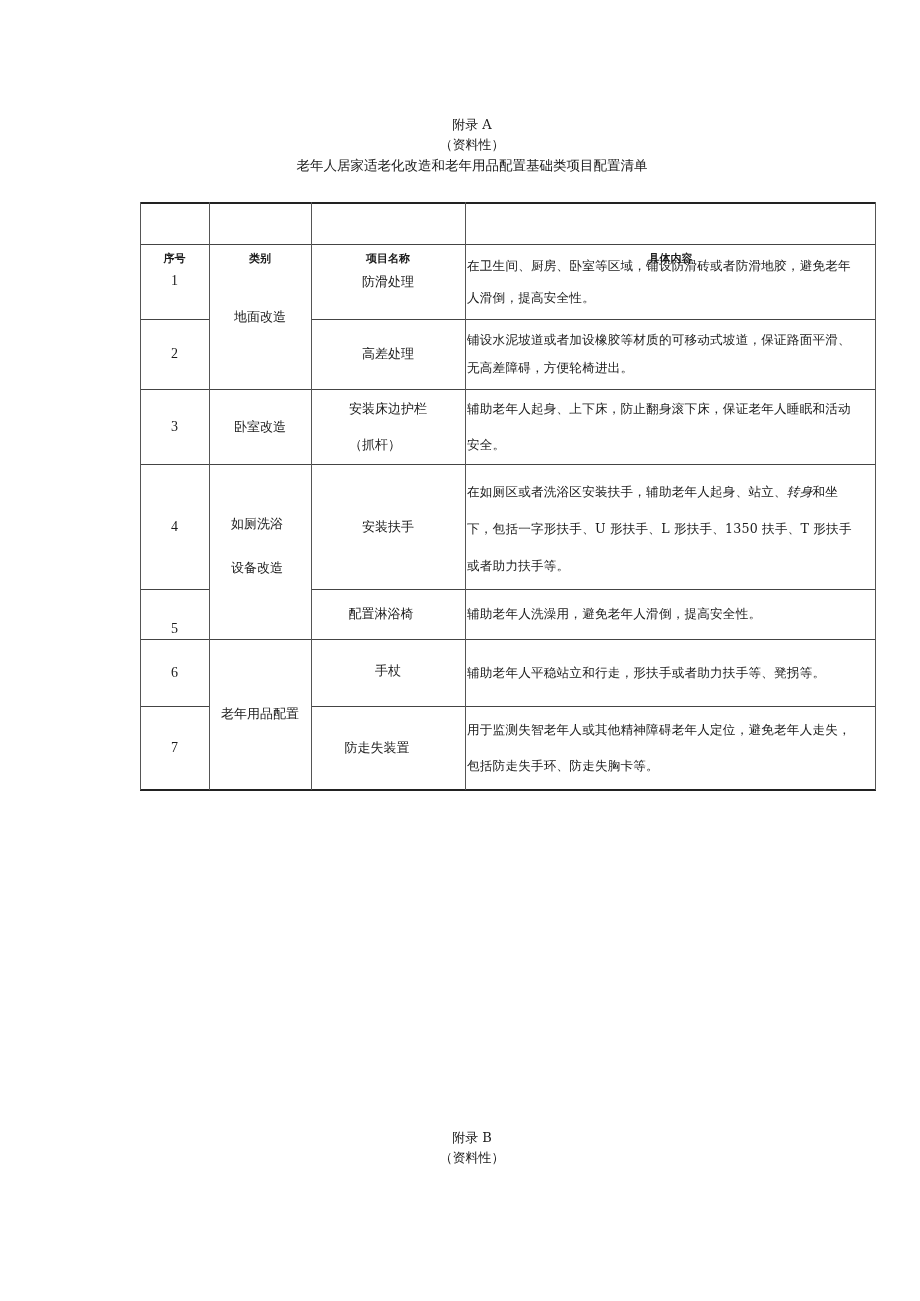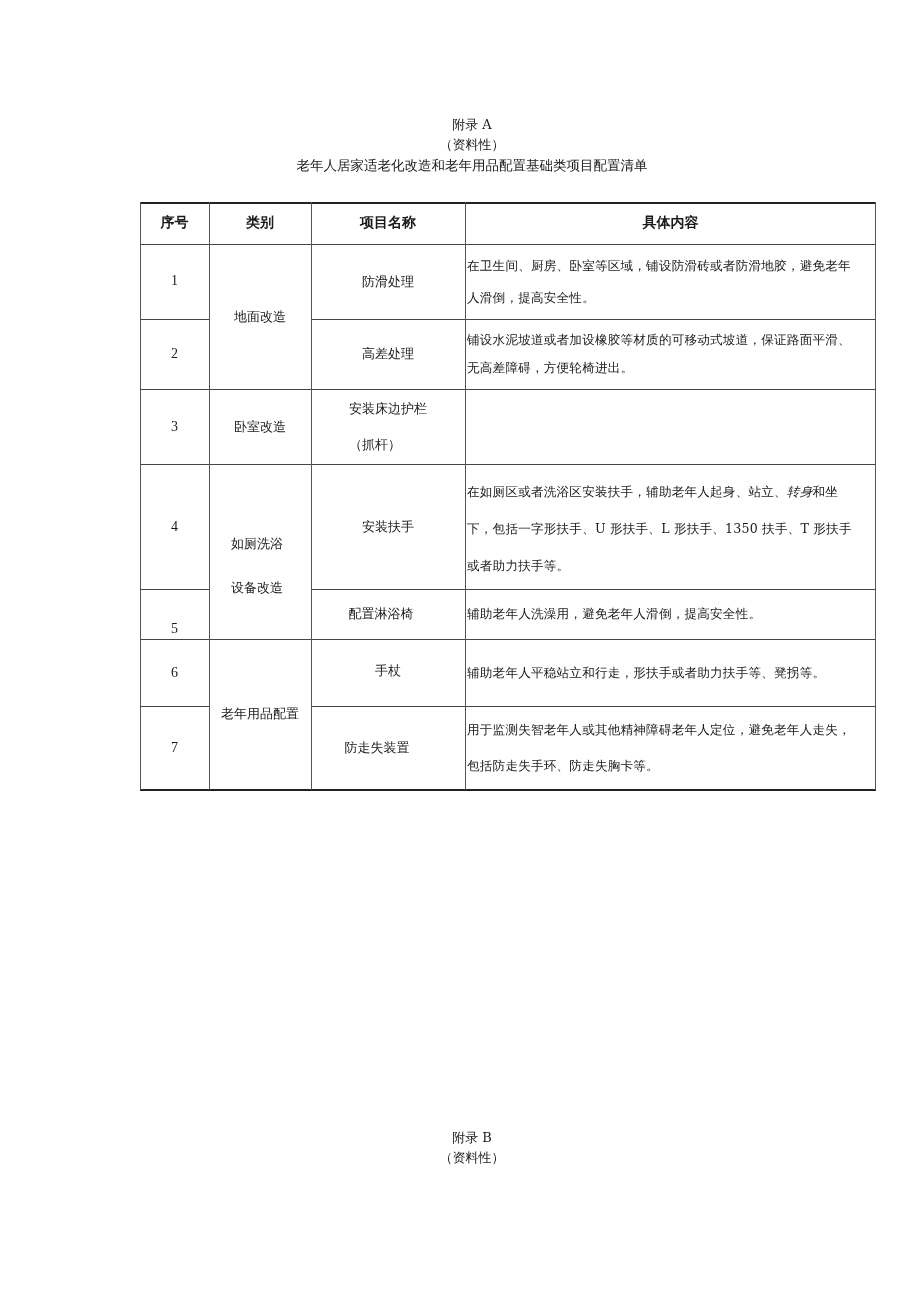--- a/index.html
+++ b/index.html
@@ -14,21 +14,21 @@
   }
   .table-wrap { position: absolute; left: 0; top: 0; width: 920px; height: 1301px; }
   .hline { position: absolute; height: 1px; background: #444; }
   .hline.thick { height: 1.5px; background: #222; }
   .vline { position: absolute; width: 1px; background: #555; }
   .cell {
     position: absolute; box-sizing: border-box; font-size: 13px;
     display: flex; align-items: center; justify-content: center;
     text-align: center; white-space: nowrap;
   }
-  .cell.header { font-family: "DejaVu Sans", "Liberation Sans", sans-serif; font-weight: bold; font-size: 14px; }
+  .cell.header { font-family: "DejaVu Sans", "Liberation Sans", sans-serif; font-weight: bold; font-size: 11px; margin-top: 35px; }
   .cell.num { font-family: "Liberation Serif", "DejaVu Serif", serif; font-size: 14px; }
   .cell.content {
     justify-content: flex-start; text-align: left; white-space: normal;
     padding-left: 2px; padding-right: 16px; font-size: 12.6px; letter-spacing: 0.2px;
   }
   .content-text { display: block; width: 100%; line-height: 32px; }
   .content-text.tight { line-height: 28px; }
   .stacked { display: flex; flex-direction: column; align-items: flex-start; }
   .stacked span { display: block; }
   .italic { font-style: italic; }
@@ -61,21 +61,21 @@
   <div class="vline" style="left:465px; top:202px; height:588px;"></div>
   <div class="vline" style="left:875px; top:202px; height:588px;"></div>
 
   <div class="cell header" style="left:140px; width:69px; top:202px; height:42px;">序号</div>
   <div class="cell header" style="left:209px; width:102px; top:202px; height:42px;">类别</div>
   <div class="cell header" style="left:311px; width:154px; top:202px; height:42px;">项目名称</div>
   <div class="cell header" style="left:465px; width:411px; top:202px; height:42px;">具体内容</div>
 
   <div class="cell" style="left:209px; width:102px; top:244px; height:145px;">地面改造</div>
   <div class="cell" style="left:209px; width:102px; top:389px; height:75px;">卧室改造</div>
-  <div class="cell" style="left:209px; width:102px; top:464px; height:175px; align-items:flex-start; padding-top:58px;">
+  <div class="cell" style="left:209px; width:102px; top:464px; height:175px; align-items:flex-start; padding-top:38px;">
     <div class="stacked" style="line-height:44px; align-items:flex-start; margin-left:-6px;">
       <span>如厕洗浴</span>
       <span>设备改造</span>
     </div>
   </div>
   <div class="cell" style="left:209px; width:102px; top:639px; height:150px;">老年用品配置</div>
 
   <div class="cell num" style="left:140px; width:69px; top:244px; height:75px; padding-bottom:2px;">1</div>
   <div class="cell" style="left:311px; width:154px; top:244px; height:75px;">防滑处理</div>
   <div class="cell content" style="left:465px; width:411px; top:244px; height:75px;">
@@ -87,20 +87,23 @@
   <div class="cell content" style="left:465px; width:411px; top:319px; height:70px;">
     <span class="content-text tight">铺设水泥坡道或者加设橡胶等材质的可移动式坡道，保证路面平滑、无高差障碍，方便轮椅进出。</span>
   </div>
 
   <div class="cell num" style="left:140px; width:69px; top:389px; height:75px;">3</div>
   <div class="cell" style="left:311px; width:154px; top:389px; height:75px;">
     <div class="stacked" style="line-height:36px;">
       <span>安装床边护栏</span>
       <span>（抓杆）</span>
     </div>
+  </div>
+  <div class="cell content" style="left:465px; width:411px; top:389px; height:75px;">
+    <span class="content-text" style="line-height:36px;">辅助老年人起身、上下床，防止翻身滚下床，保证老年人睡眠和活动安全。</span>
   </div>
 
   <div class="cell num" style="left:140px; width:69px; top:464px; height:125px;">4</div>
   <div class="cell" style="left:311px; width:154px; top:464px; height:125px;">安装扶手</div>
   <div class="cell content" style="left:465px; width:411px; top:464px; height:125px; padding-top:4px;">
     <span class="content-text" style="line-height:37px;"><span>在如厕区或者洗浴区安装扶手，辅助老年人起身、站立、</span><span class="italic">转身</span><span>和坐下，包括一字形扶手、U 形扶手、L 形扶手、1350 扶手、T 形扶手或者助力扶手等。</span></span>
   </div>
 
   <div class="cell num" style="left:140px; width:69px; top:589px; height:50px; align-items:flex-end; padding-bottom:2px;">5</div>
   <div class="cell" style="left:311px; width:154px; top:589px; height:50px; align-items:flex-start; padding-top:16px; padding-right:14px;">配置淋浴椅</div>

